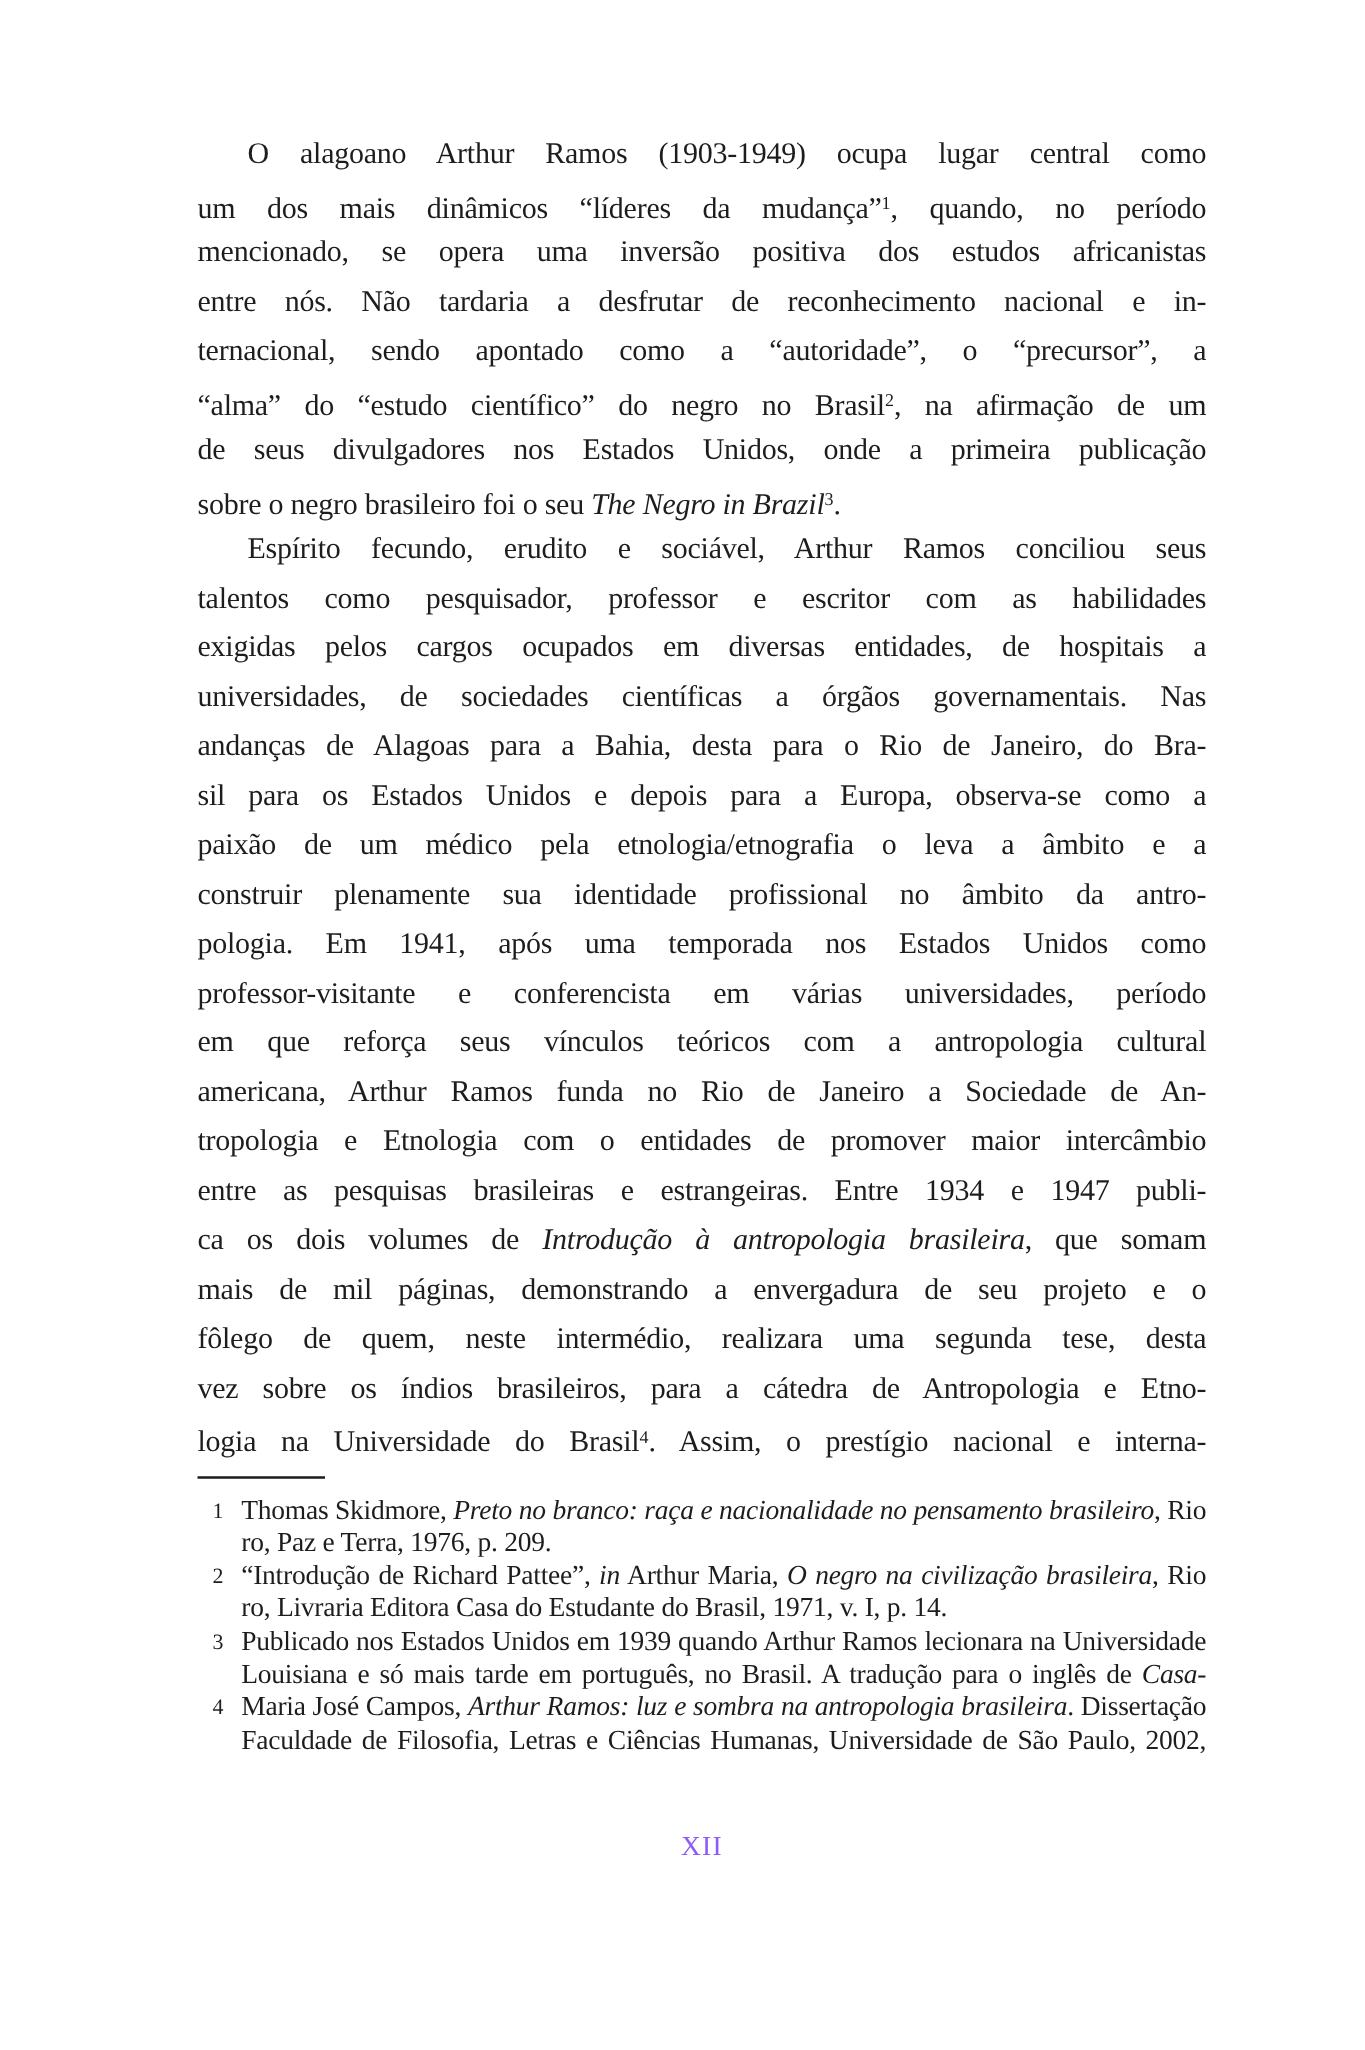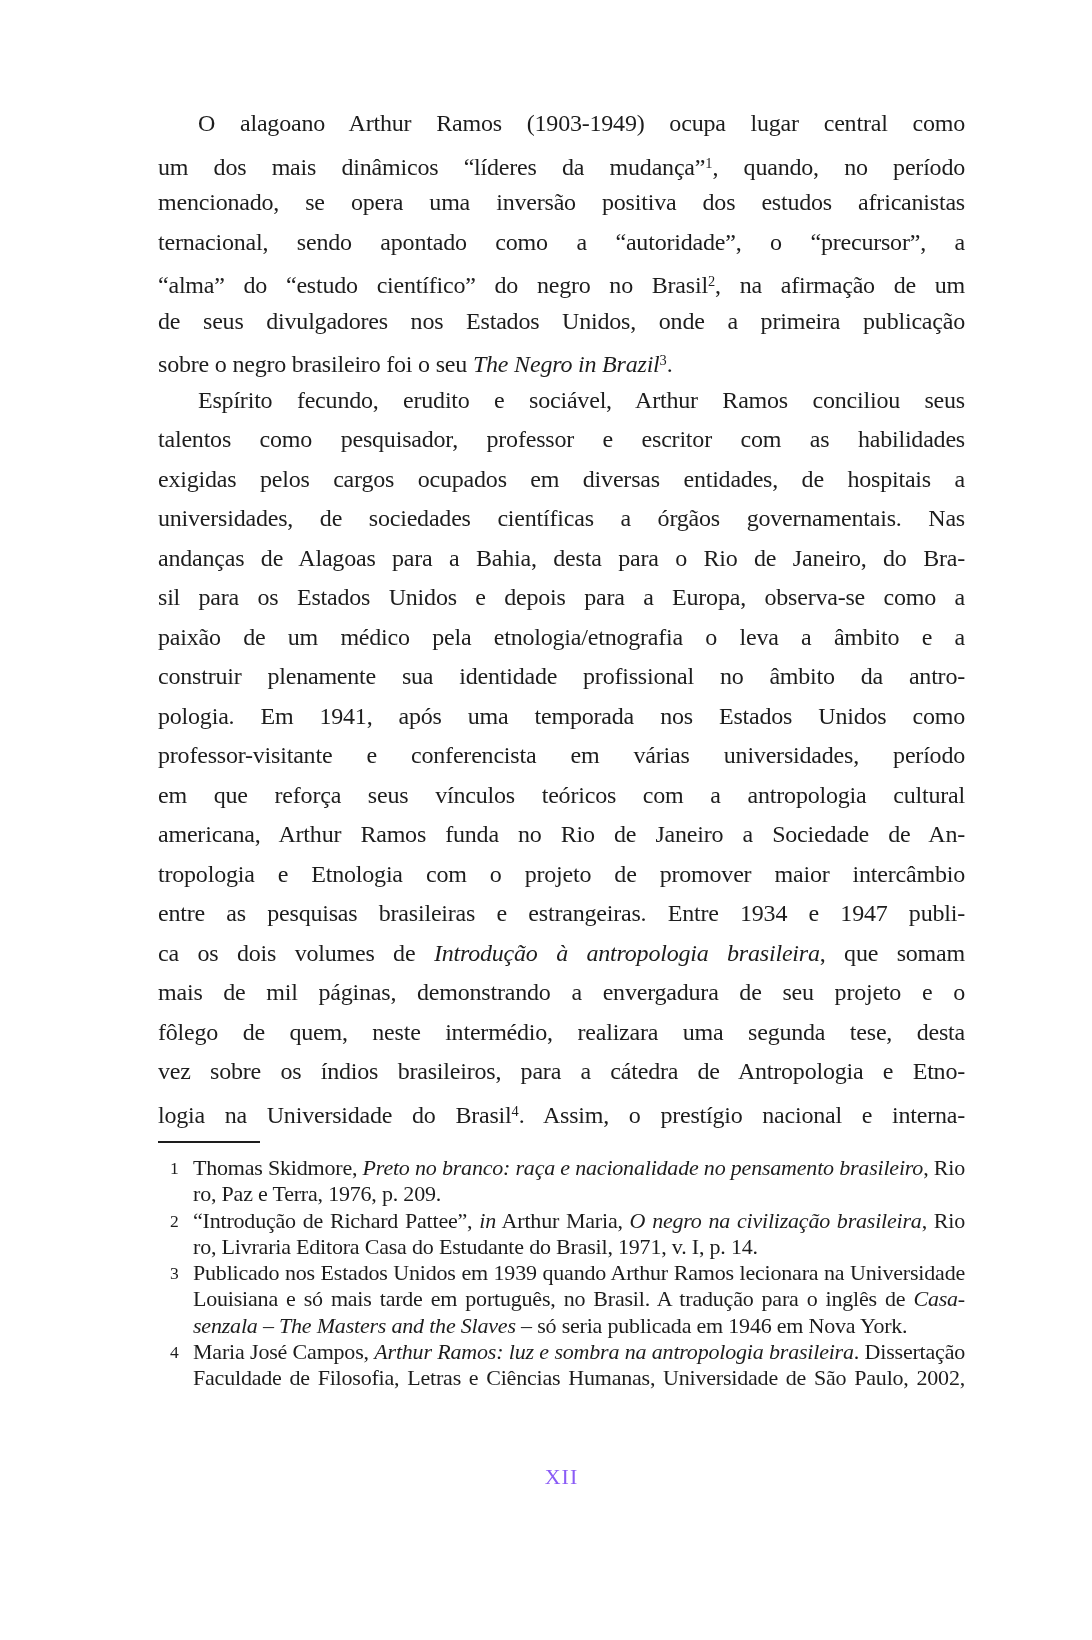--- a/index.html
+++ b/index.html
@@ -80,39 +80,40 @@
 </style>
 </head>
 <body>
 
 <div class="text-block">
   <div id="paragraphs">
       <div class="para">
         <div class="line indent"><span>O alagoano Arthur Ramos (1903-1949) ocupa lugar central como</span></div>
         <div class="line"><span>um dos mais dinâmicos “líderes da mudança”</span><span class="sup">1</span><span>, quando, no período</span></div>
         <div class="line"><span>mencionado, se opera uma inversão positiva dos estudos africanistas</span></div>
+        <div class="line"><span>entre nós. Não tardaria a desfrutar de reconhecimento nacional e in-</span></div>
         <div class="line"><span>ternacional, sendo apontado como a “autoridade”, o “precursor”, a</span></div>
         <div class="line"><span>“alma” do “estudo científico” do negro no Brasil</span><span class="sup">2</span><span>, na afirmação de um</span></div>
         <div class="line"><span>de seus divulgadores nos Estados Unidos, onde a primeira publicação</span></div>
         <div class="line flush-last"><span>sobre o negro brasileiro foi o seu </span><span class="it">The Negro in Brazil</span><span class="sup">3</span><span>.</span></div>
       </div>
       <div class="para">
         <div class="line indent"><span>Espírito fecundo, erudito e sociável, Arthur Ramos conciliou seus</span></div>
         <div class="line"><span>talentos como pesquisador, professor e escritor com as habilidades</span></div>
         <div class="line"><span>exigidas pelos cargos ocupados em diversas entidades, de hospitais a</span></div>
         <div class="line"><span>universidades, de sociedades científicas a órgãos governamentais. Nas</span></div>
         <div class="line"><span>andanças de Alagoas para a Bahia, desta para o Rio de Janeiro, do Bra-</span></div>
         <div class="line"><span>sil para os Estados Unidos e depois para a Europa, observa-se como a</span></div>
         <div class="line"><span>paixão de um médico pela etnologia/etnografia o leva a âmbito e a</span></div>
         <div class="line"><span>construir plenamente sua identidade profissional no âmbito da antro-</span></div>
         <div class="line"><span>pologia. Em 1941, após uma temporada nos Estados Unidos como</span></div>
         <div class="line"><span>professor-visitante e conferencista em várias universidades, período</span></div>
         <div class="line"><span>em que reforça seus vínculos teóricos com a antropologia cultural</span></div>
         <div class="line"><span>americana, Arthur Ramos funda no Rio de Janeiro a Sociedade de An-</span></div>
-        <div class="line"><span>tropologia e Etnologia com o projeto de promover maior intercâmbio</span></div>
+        <div class="line"><span>tropologia e Etnologia com o entidades de promover maior intercâmbio</span></div>
         <div class="line"><span>entre as pesquisas brasileiras e estrangeiras. Entre 1934 e 1947 publi-</span></div>
         <div class="line"><span>ca os dois volumes de </span><span class="it">Introdução à antropologia brasileira</span><span>, que somam</span></div>
         <div class="line"><span>mais de mil páginas, demonstrando a envergadura de seu projeto e o</span></div>
         <div class="line"><span>fôlego de quem, neste intermédio, realizara uma segunda tese, desta</span></div>
         <div class="line"><span>vez sobre os índios brasileiros, para a cátedra de Antropologia e Etno-</span></div>
         <div class="line"><span>logia na Universidade do Brasil</span><span class="sup">4</span><span>. Assim, o prestígio nacional e interna-</span></div>
       </div>
     </div>
   <div class="fn-sep"></div>
   <div id="footnotes">
@@ -123,21 +124,20 @@
       </div>
       <div class="footnote">
         <span class="fn-num">2</span>
         <div class="fn-line"><span>“Introdução de Richard Pattee”, </span><span class="it">in</span><span> Arthur Maria, </span><span class="it">O negro na civilização brasileira</span><span>, Rio de Janei-</span></div>
         <div class="fn-line flush-last"><span>ro, Livraria Editora Casa do Estudante do Brasil, 1971, v. I, p. 14.</span></div>
       </div>
       <div class="footnote">
         <span class="fn-num">3</span>
         <div class="fn-line"><span>Publicado nos Estados Unidos em 1939 quando Arthur Ramos lecionara na Universidade de</span></div>
         <div class="fn-line"><span>Louisiana e só mais tarde em português, no Brasil. A tradução para o inglês de </span><span class="it">Casa-grande &amp;</span></div>
-        <div class="fn-line flush-last"><span class="it">senzala</span><span> – </span><span class="it">The Masters and the Slaves</span><span> – só seria publicada em 1946 em Nova York.</span></div>
       </div>
       <div class="footnote">
         <span class="fn-num">4</span>
         <div class="fn-line"><span>Maria José Campos, </span><span class="it">Arthur Ramos: luz e sombra na antropologia brasileira</span><span>. Dissertação de Mestrado,</span></div>
         <div class="fn-line flush-last"><span>Faculdade de Filosofia, Letras e Ciências Humanas, Universidade de São Paulo, 2002, pp. 21-2.</span></div>
       </div>
     </div>
 </div>
 
 <div class="page-number">XII</div>

